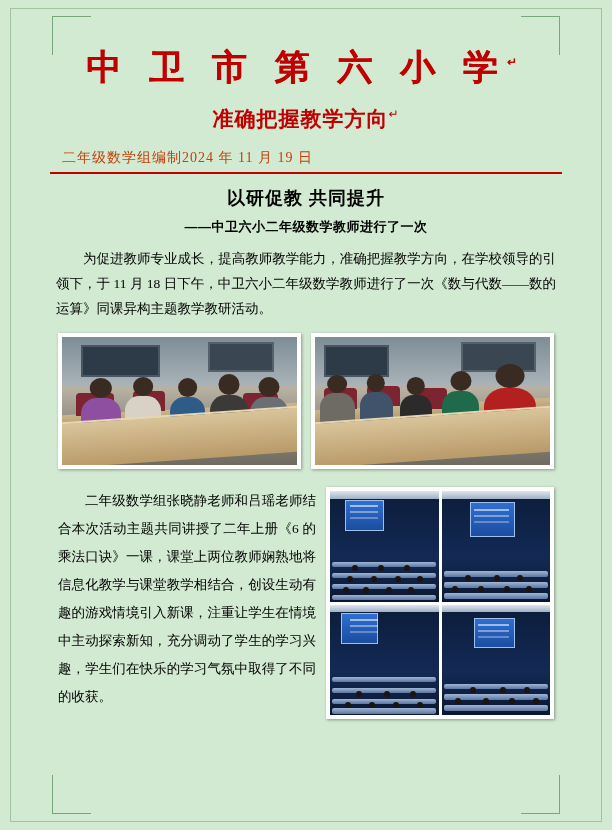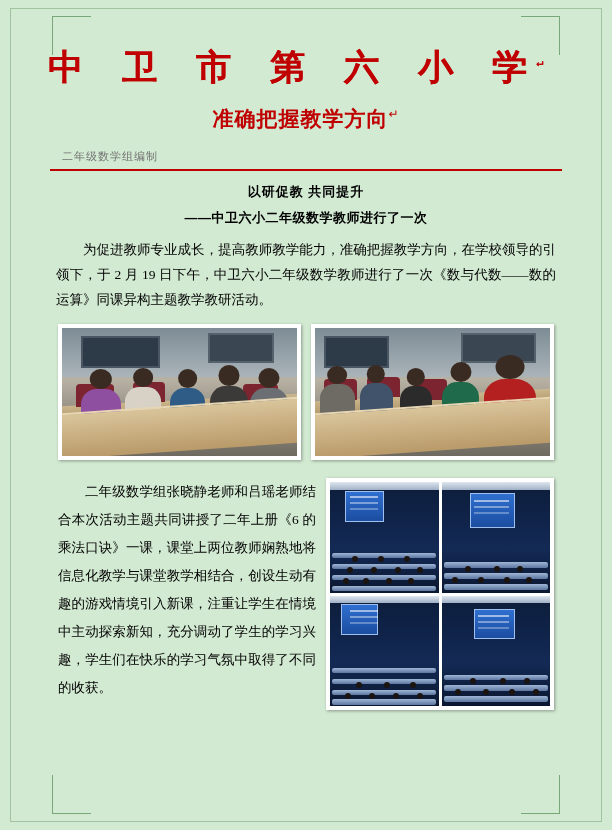--- a/index.html
+++ b/index.html
@@ -44,23 +44,23 @@
 
   .content {
     position: absolute;
     left: 48px;
     top: 26px;
     width: 516px;
     box-sizing: border-box;
   }
 
   .masthead {
-    text-align: left;
+    text-align: center;
     color: #c00000;
-    font-family: Liberation Mono, monospace;
+    font-family: Liberation Sans, sans-serif;
     font-weight: bold;
     font-size: 35px;
     letter-spacing: 9px;
     padding-top: 18px;
     text-shadow: 0.5px 0 0 #c00000;
   }
   .subhead {
     text-align: center;
     color: #c00000;
     font-weight: bold;
@@ -74,35 +74,35 @@
     font-size: 12px;
     font-weight: normal;
     vertical-align: super;
   }
   .issue-row {
     display: flex;
     justify-content: flex-start;
     align-items: baseline;
     margin-top: 16px;
     padding: 0 6px 0 14px;
-    font-size: 11px;
-    color: #737373;
+    font-size: 14px;
+    color: #c2410c;
   }
   .issue-row .left { letter-spacing: 1px; }
   .issue-row .right { letter-spacing: 1px; }
   .rule {
     height: 2px;
     background: #c00000;
     margin: 5px 2px 0 2px;
   }
 
   .title-main {
     text-align: center;
     font-weight: bold;
-    font-size: 13px;
+    font-size: 18px;
     margin-top: 12px;
     letter-spacing: 1px;
     color: #000;
     font-family: "Liberation Sans", sans-serif;
   }
   .title-sub {
     text-align: center;
     font-weight: bold;
     font-size: 13px;
     margin-top: 8px;
@@ -256,27 +256,28 @@
     <div class="masthead">
       <span>中 卫 市 第 六 小 学</span><span class="mark">↵</span>
     </div>
 
     <div class="subhead">
       <span>准确把握教学方向</span><span class="mark">↵</span>
     </div>
 
     <div class="issue-row">
       <span class="left">二年级数学组编制</span>
+      <span class="right">2024 年 11 月 19 日</span>
     </div>
     <div class="rule"></div>
 
     <div class="title-main">以研促教    共同提升</div>
     <div class="title-sub">——中卫六小二年级数学教师进行了一次</div>
 
-    <div class="para">为促进教师专业成长，提高教师教学能力，准确把握教学方向，在学校领导的引领下，于 2 月 19 日下午，中卫六小二年级数学教师进行了一次《数与代数——数的运算》同课异构主题教学教研活动。</div>
+    <div class="para">为促进教师专业成长，提高教师教学能力，准确把握教学方向，在学校领导的引领下，于 11 月 18 日下午，中卫六小二年级数学教师进行了一次《数与代数——数的运算》同课异构主题教学教研活动。</div>
 
     <div class="photo-row">
       <div class="photo">
         <div class="ph-inner">
           <div class="meeting">
             <div class="wall"></div>
             <div class="screen"></div>
             <div class="screen2"></div>
             <div class="table2"></div>
             <div class="chair" style="left:6%; top:44%; width:16%; height:18%;"></div>

